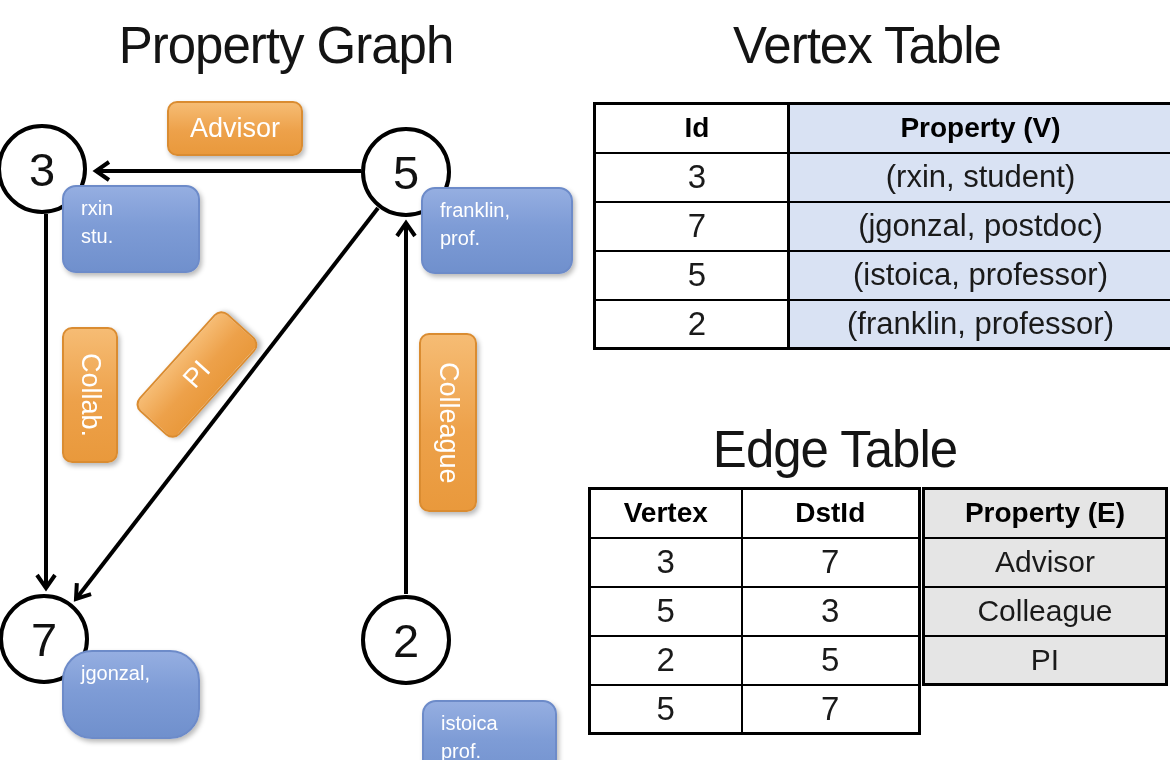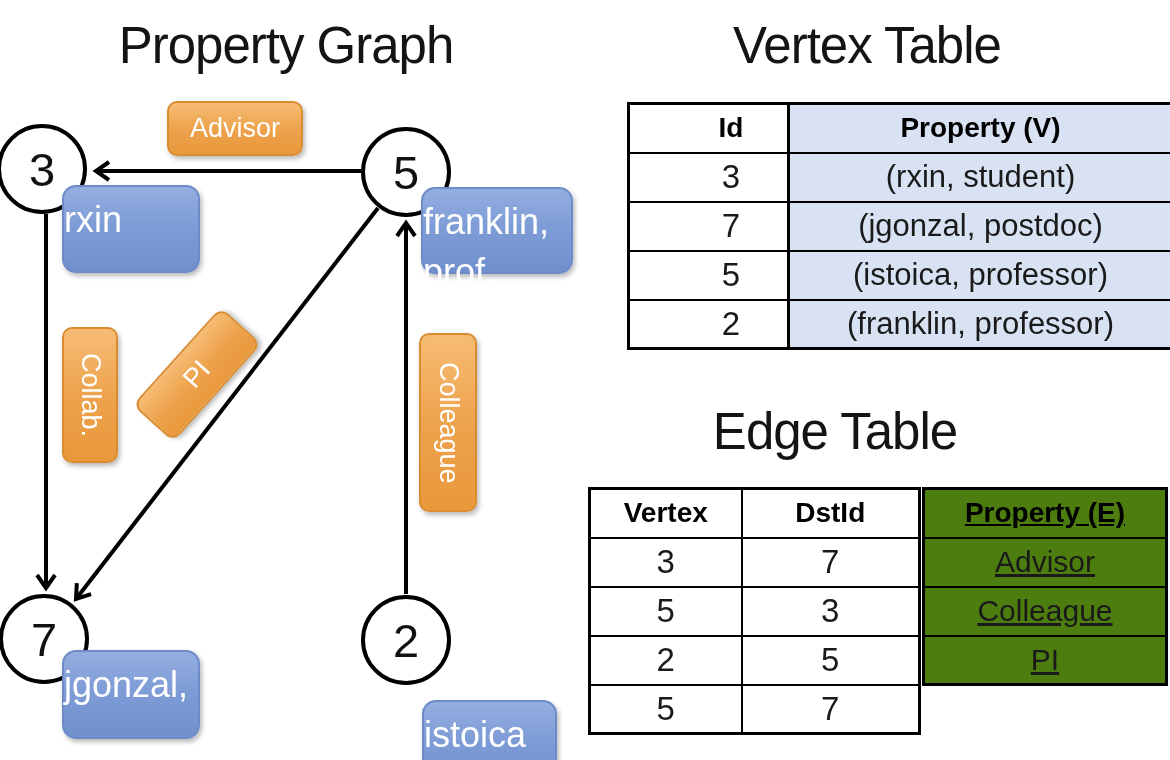--- a/index.html
+++ b/index.html
@@ -7,21 +7,21 @@
   .canvas {
     position:relative; width:1170px; height:760px; background:#ffffff;
     overflow:hidden; font-family:"Liberation Sans", sans-serif; color:#111;
   }
   .title {
     position:absolute; text-align:center; font-size:51px; font-weight:400;
     color:#141414; letter-spacing:-1px; white-space:nowrap;
   }
   .t-graph  { left:0px;   top:16px;  width:572px; }
   .t-vertex { left:581px; top:16px;  width:572px; }
-  .t-edge   { left:549px; top:402px; width:572px; }
+  .t-edge   { left:549px; top:420px; width:572px; }
 
   svg.edges { position:absolute; left:0; top:0; }
 
   .node {
     position:absolute; width:90px; height:90px; border-radius:50%;
     border:4px solid #000; background:#fff; display:flex;
     align-items:center; justify-content:center; font-size:47px; color:#111;
   }
   .n3 { left:-3px;  top:124px; }
   .n5 { left:361px; top:127px; }
@@ -35,44 +35,44 @@
     border:2px solid #da8c31; box-shadow:2px 3px 5px rgba(0,0,0,0.28);
     text-align:center;
   }
   .vert { writing-mode:vertical-rl; }
   .l-advisor   { left:167px; top:101px; width:136px; height:55px; }
   .l-collab    { left:62px;  top:327px; width:56px;  height:136px; }
   .l-pi        { left:131px; top:347px; width:132px; height:55px; transform:rotate(-48deg); }
   .l-colleague { left:419px; top:333px; width:58px;  height:179px; }
 
   .vprop {
-    position:absolute; border-radius:14px; color:#fff; font-size:36px;
-    line-height:1.38; padding:8px 8px 0 0;
+    position:absolute; border-radius:14px; color:#fff; font-size:20px;
+    line-height:1.38; padding:8px 8px 0 17px;
     background:linear-gradient(180deg,#95aee1 0%, #7e9cd6 45%, #7090cd 100%);
     border:2px solid #6d8bc9; box-shadow:2px 3px 5px rgba(0,0,0,0.28);
   }
   .p3 { left:62px;  top:185px; width:138px; height:88px; }
   .p5 { left:421px; top:187px; width:152px; height:87px; }
-  .p7 { left:62px;  top:650px; width:138px; height:89px; }
+  .p7 { left:62px;  top:650px; width:138px; height:89px;border-radius:30px; }
   .p2 { left:422px; top:652px; width:135px; height:88px;margin-top:48px; }
 
   table.dtable {
     position:absolute; border-collapse:collapse; table-layout:fixed;
     border:3px solid #000; background:#fff;
   }
   .dtable th, .dtable td {
     border:2px solid #000; text-align:center; vertical-align:middle;
     padding:0; height:49px; overflow:hidden; white-space:nowrap;
   }
   .dtable th { font-size:28px; font-weight:bold; color:#000; }
   .dtable td { font-size:33px; font-weight:400; color:#1a1a1a; }
   .bluebg { background:#d9e2f3; }
-  .tanbg  { background:#4d7c0f;text-decoration:underline; }
-
-  .vtx-id   { left:593px; top:102px; width:208px;margin-left:34px; }
+  .tanbg  { background:#e5e5e5; }
+
+  .vtx-id   { left:593px; top:102px; width:208px; }
   .vtx-prop { left:787px; top:102px; width:387px; }
   .edg-ids  { left:588px; top:487px; width:330px; }
   .edg-prop { left:922px; top:487px; width:246px; }
 </style>
 </head>
 <body>
 
 <div class="canvas">
 
   <div class="title t-vertex">Vertex Table</div>
@@ -104,20 +104,21 @@
     <span>2</span>
   </div>
 
   <div class="elabel l-advisor">Advisor</div>
   <div class="elabel vert l-collab">Collab.</div>
   <div class="elabel l-pi">PI</div>
   <div class="elabel vert l-colleague">Colleague</div>
 
   <div class="vprop p3">
     <div>rxin</div>
+    <div>stu.</div>
   </div>
   <div class="vprop p5">
     <div>franklin,</div>
     <div>prof.</div>
   </div>
   <div class="vprop p7">
     <div>jgonzal,</div>
   </div>
   <div class="vprop p2">
     <div>istoica</div>

